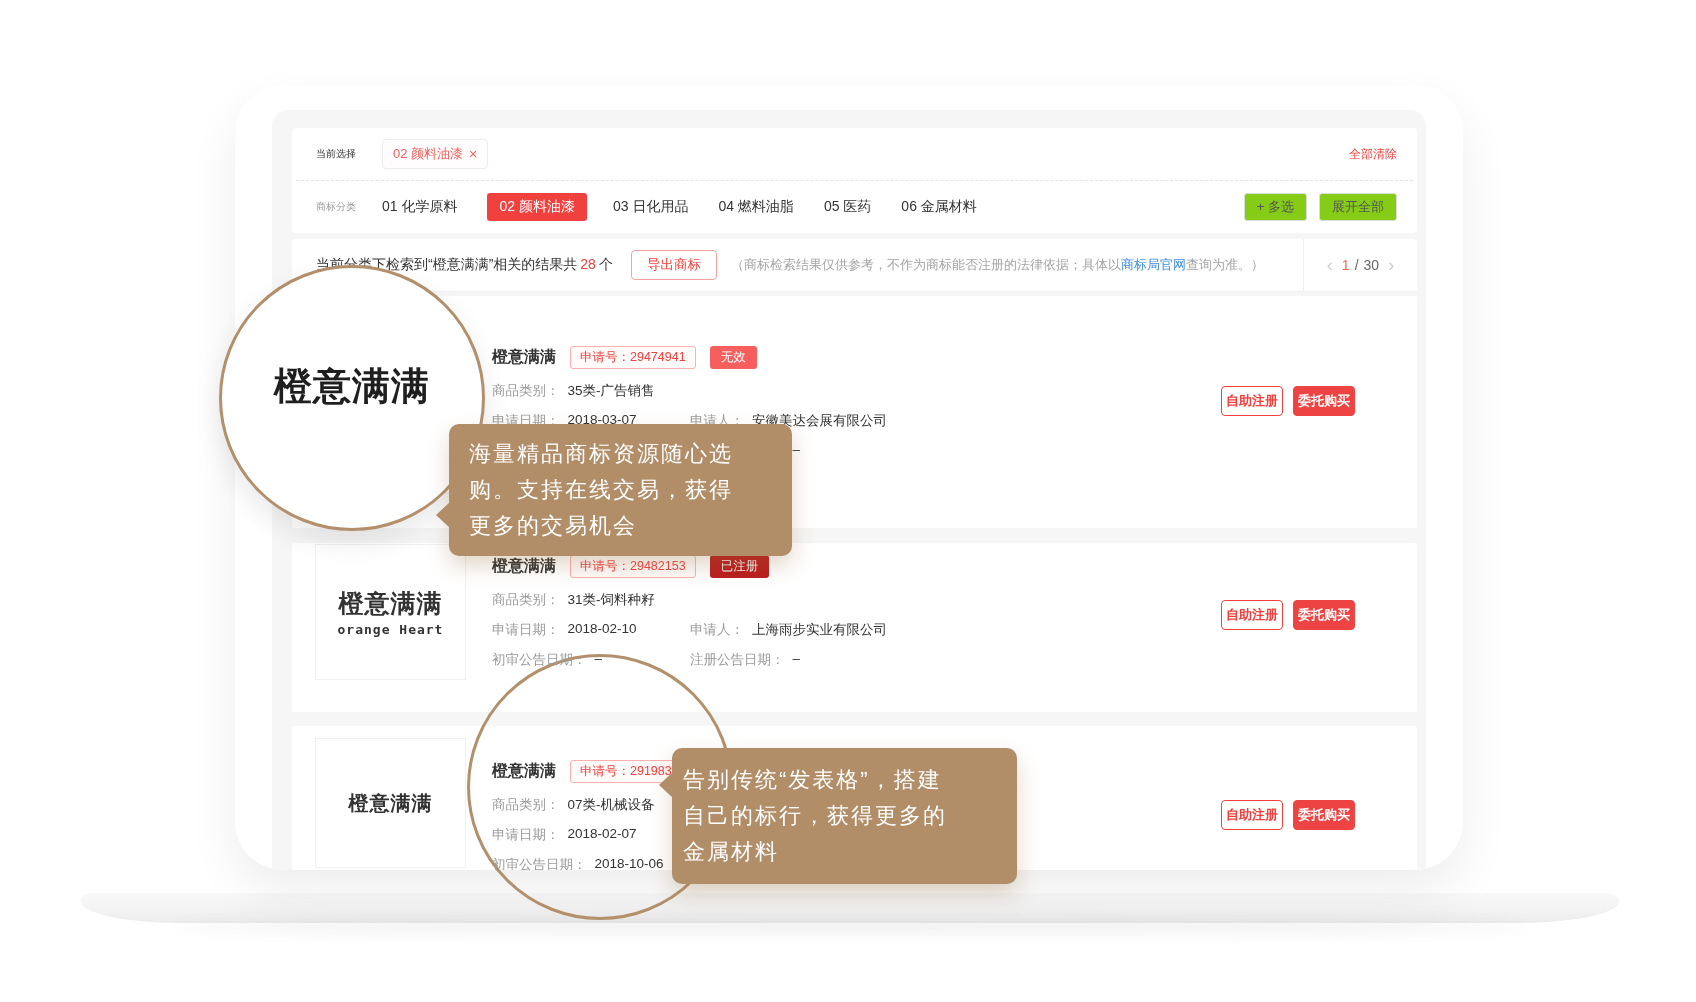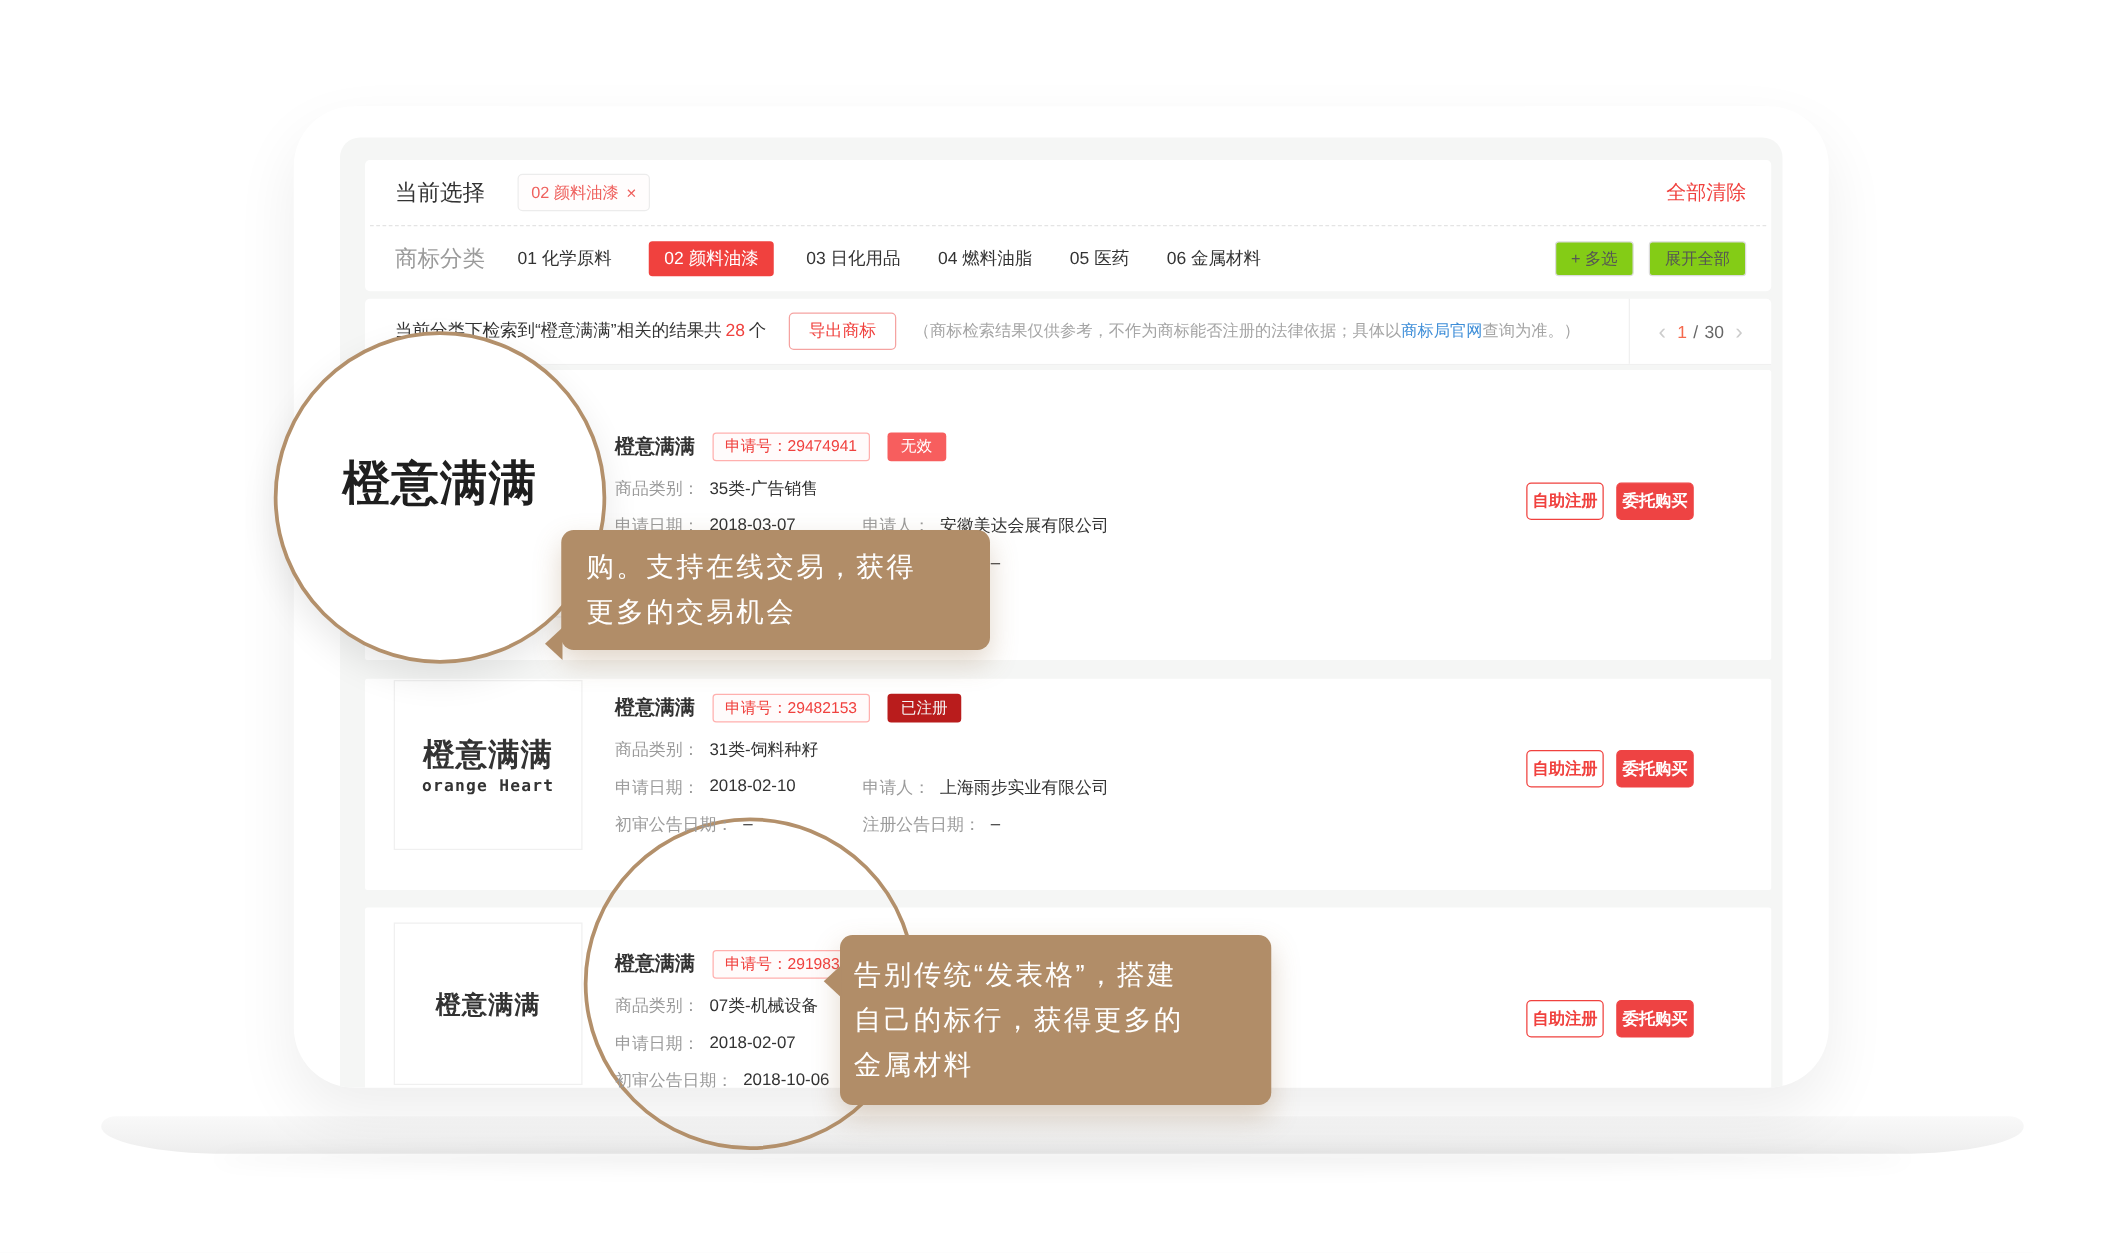--- a/index.html
+++ b/index.html
@@ -20,28 +20,28 @@
     box-shadow:0 22px 50px rgba(0,0,0,0.07); }
   .inner-bg { position:absolute; left:37px; right:37px; top:25px; bottom:0;
     background:#f5f6f5; border-radius:16px 16px 0 0; }
 
   .panel { position:absolute; background:#fff; }
 
   
   .filter-panel { left:57px; top:43px; width:1125px; height:105px; border-radius:4px; }
   .filter-row { height:52px; display:flex; align-items:center; padding:0 20px 0 24px; }
   .filter-row.dashed-top { border-top:1px dashed #e4e4e4; margin:0 4px; padding:0 16px 0 20px; }
-  .filter-label { font-size:18px; color:#333; }
+  .filter-label { font-size:10px; color:#333; }
   .filter-label.muted { color:#9b9b9b; }
   .sel-tag { display:inline-flex; align-items:center; margin-left:26px; padding:5px 10px;
     background:#fffdfd; border:1px solid #ececec; border-radius:4px;
     color:#ef605d; font-size:13px; cursor:pointer; }
   .sel-tag .x { margin-left:6px; font-size:14px; line-height:1; color:#ef605d; }
   .spacer { flex:1; }
-  .clear-all { color:#f0413e; font-size:16px; cursor:pointer; }
+  .clear-all { color:#f0413e; font-size:12px; cursor:pointer; }
   .cats { display:flex; align-items:center; margin-left:26px; }
   .cat-item { font-size:14px; color:#333; margin-right:30px; cursor:pointer; white-space:nowrap; }
   .cat-item.selected { background:#f0413e; color:#fff; padding:5px 12px; border-radius:3px; margin-right:26px; }
   .mini-btn { border:1px solid #dcdcdc; background:#84cc16; color:#555; font-size:13px;
     padding:4px 12px; border-radius:3px; margin-left:12px; cursor:pointer; white-space:nowrap; }
 
   
   .results-header { left:57px; top:154px; width:1125px; height:53px; display:flex;
     align-items:stretch; border-bottom:1px solid #f0f0f0; border-radius:4px 4px 0 0; }
   .rh-left { flex:1; display:flex; align-items:center; padding-left:24px; }
@@ -297,20 +297,21 @@
     </div>
   </div>
 
   <div class="circle circle-2"></div>
   <div class="circle circle-1">
     <span class="big-mark">橙意满满</span>
   </div>
 
   <div class="bubble bubble-1">
     <span class="tail"></span>
+    <span class="bline">海量精品商标资源随心选</span>
     <span class="bline">购。支持在线交易，获得</span>
     <span class="bline">更多的交易机会</span>
   </div>
   <div class="bubble bubble-2">
     <span class="tail"></span>
     <span class="bline">告别传统“发表格”，搭建</span>
     <span class="bline">自己的标行，获得更多的</span>
     <span class="bline">金属材料</span>
   </div>
 

